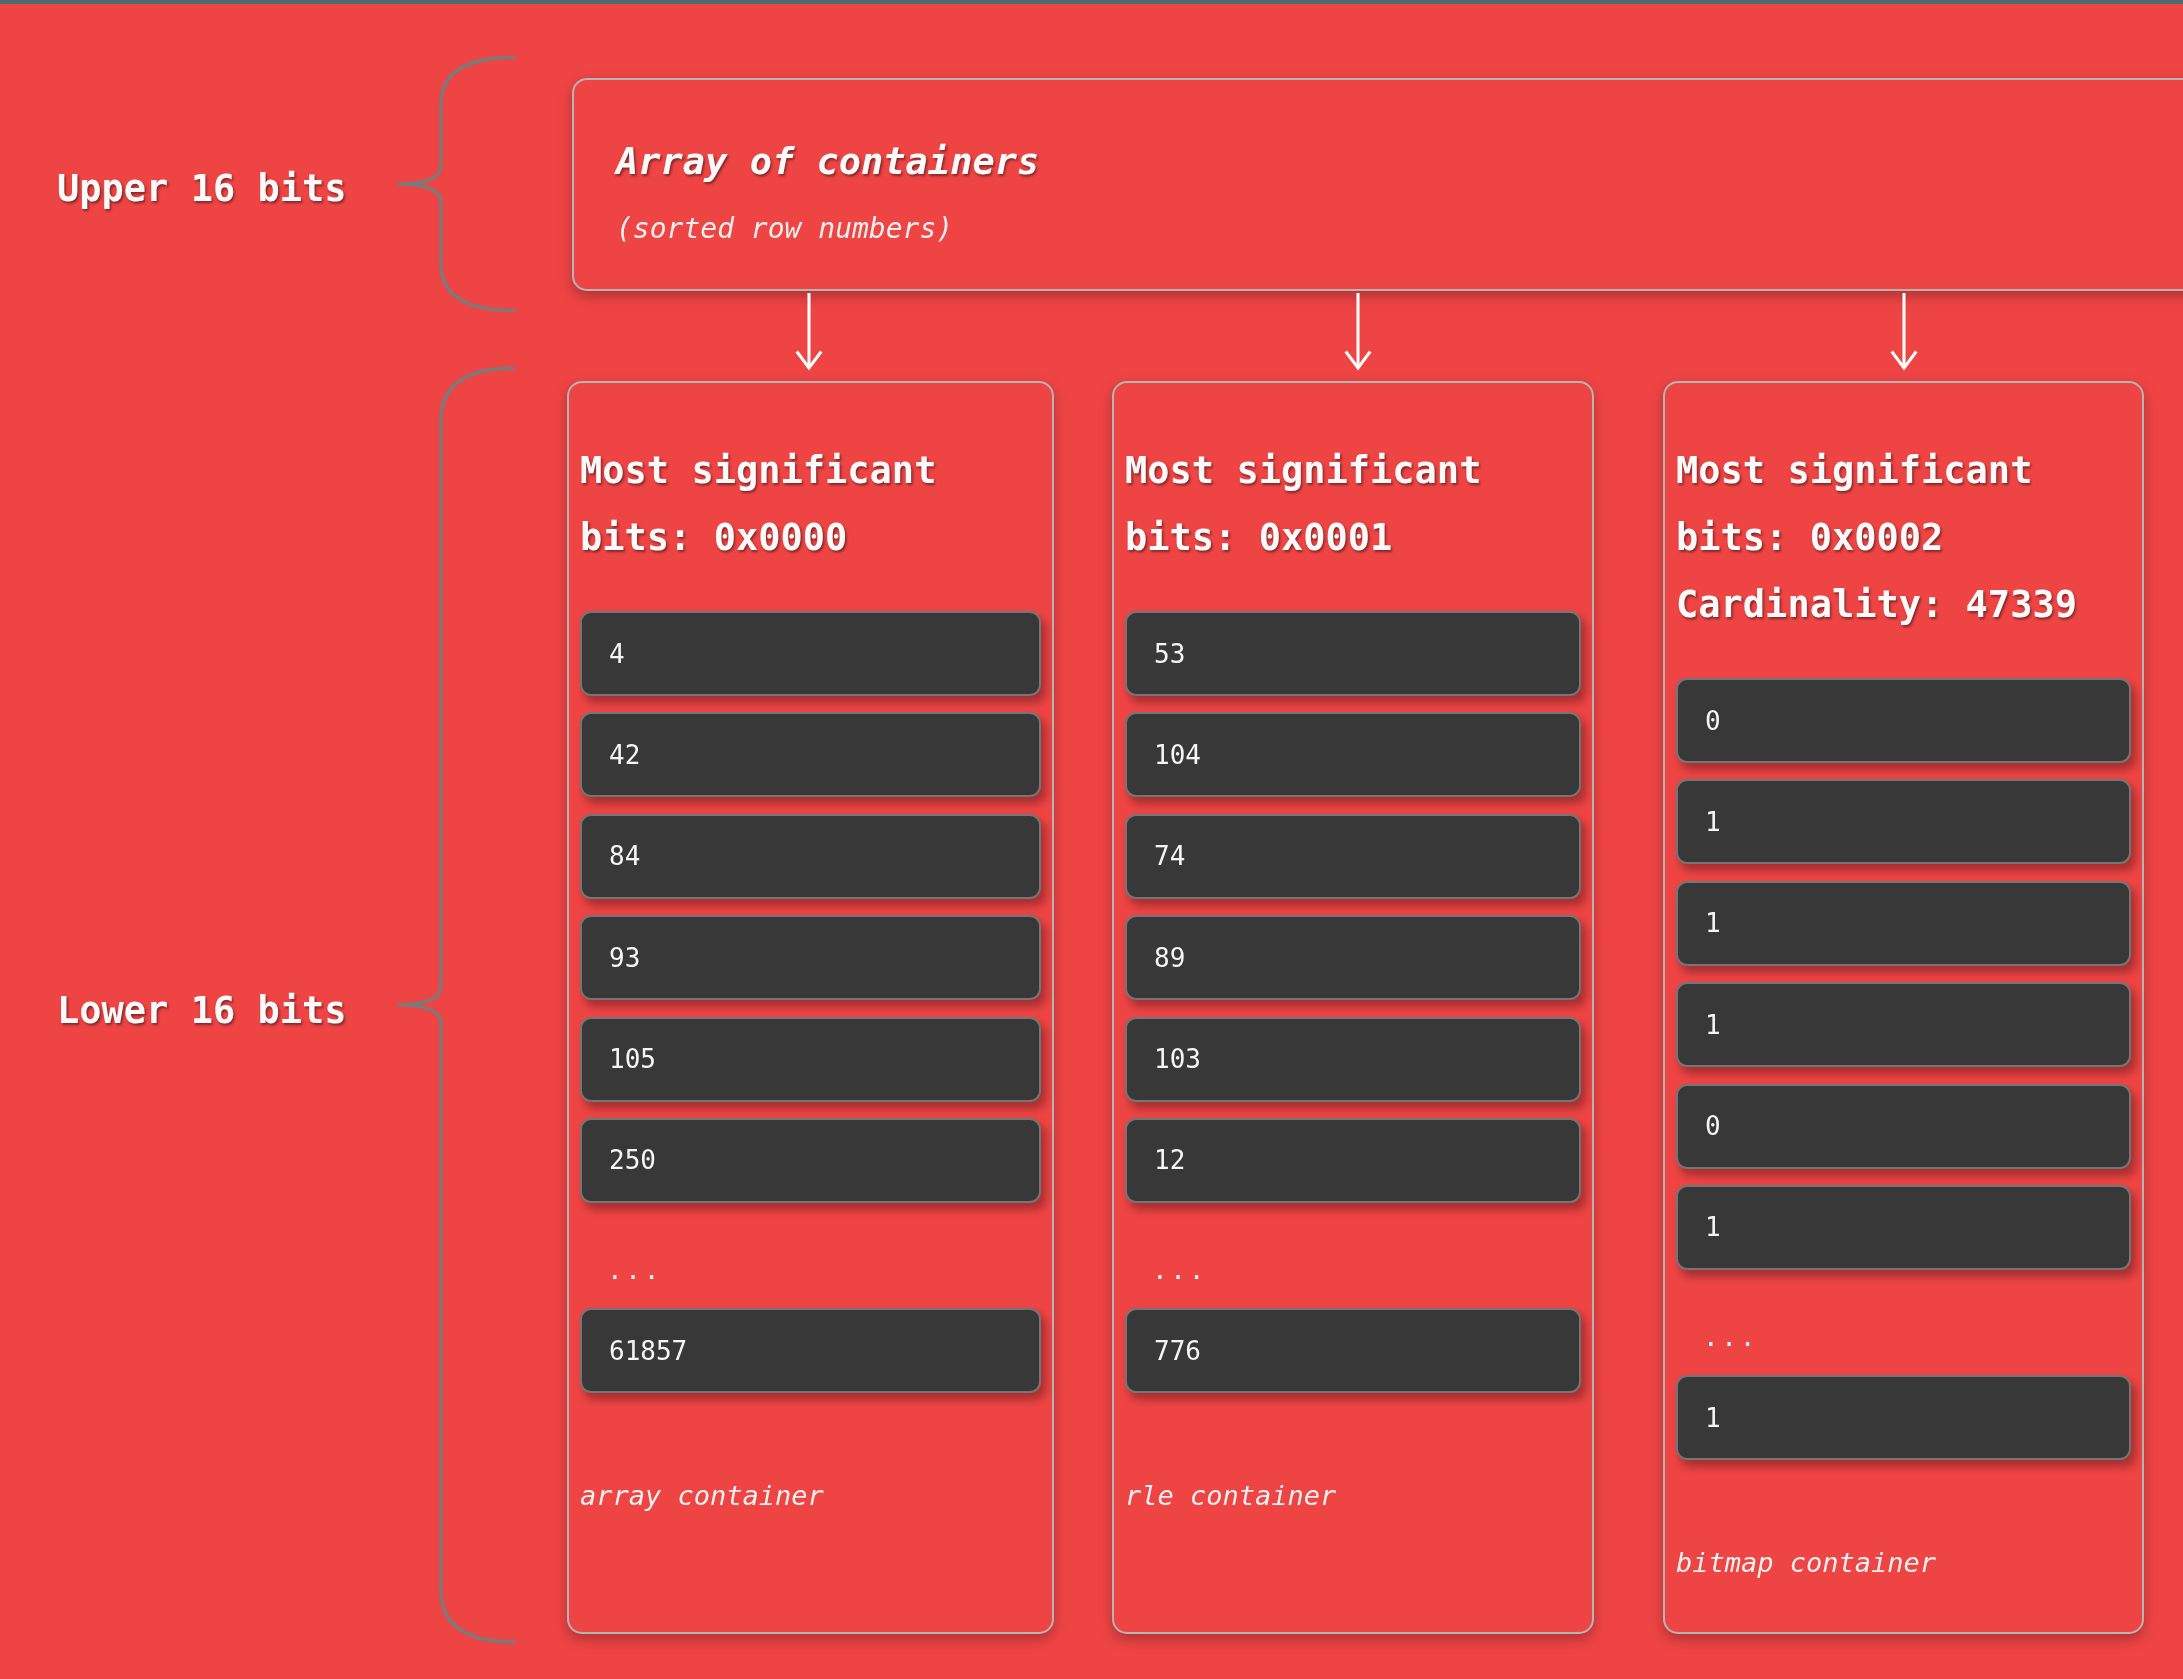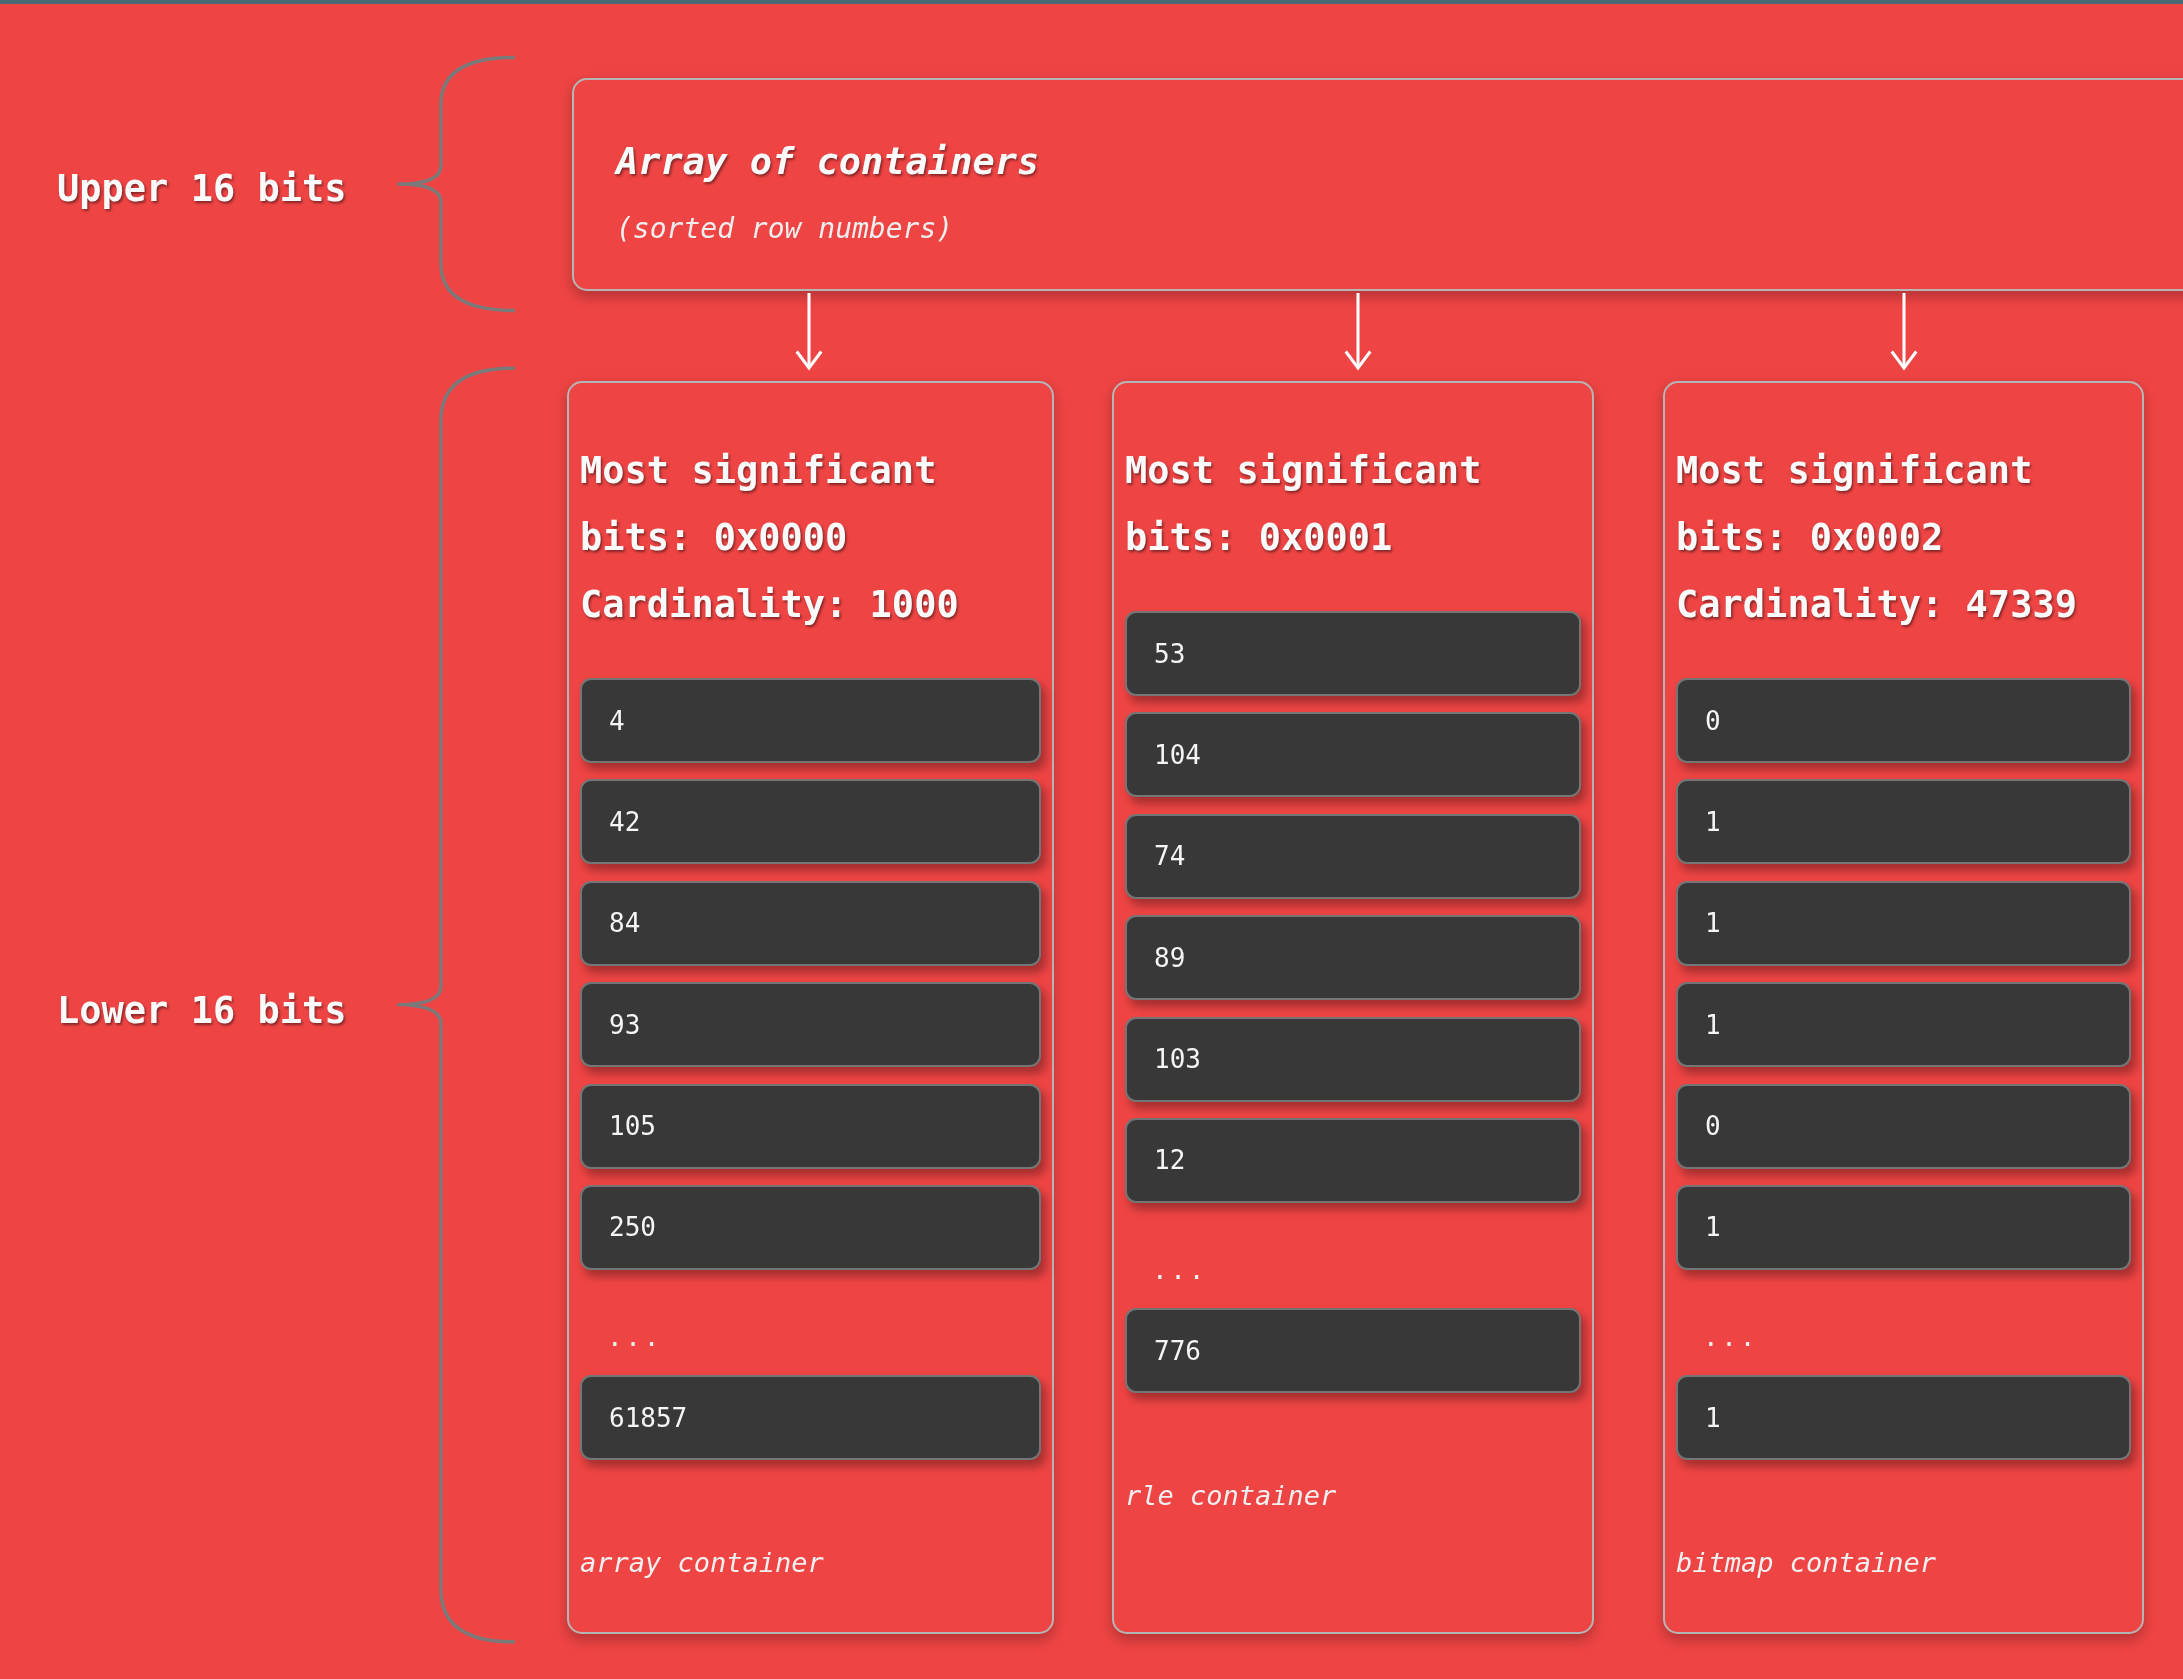--- a/index.html
+++ b/index.html
@@ -154,21 +154,20 @@
   </svg>
   <svg class="down-arrow" style="left:1882px;" width="44" height="83" viewBox="0 0 64 122">
     <line x1="32" y1="0" x2="32" y2="106" stroke="#ffffff" stroke-width="4.5"></line>
     <polyline points="14,86 32,110 50,86" fill="none" stroke="#ffffff" stroke-width="4.5"></polyline>
   </svg>
 
   <div class="container-box box-array">
     <div class="header">
       <div>Most significant</div>
       <div>bits: 0x0000</div>
-      <div>Cardinality: 1000</div>
     </div>
     <div class="cell first">4</div>
     <div class="cell">42</div>
     <div class="cell">84</div>
     <div class="cell">93</div>
     <div class="cell">105</div>
     <div class="cell">250</div>
     <div class="ellipsis">...</div>
     <div class="cell last">61857</div>
     <div class="container-footer">array container</div>

